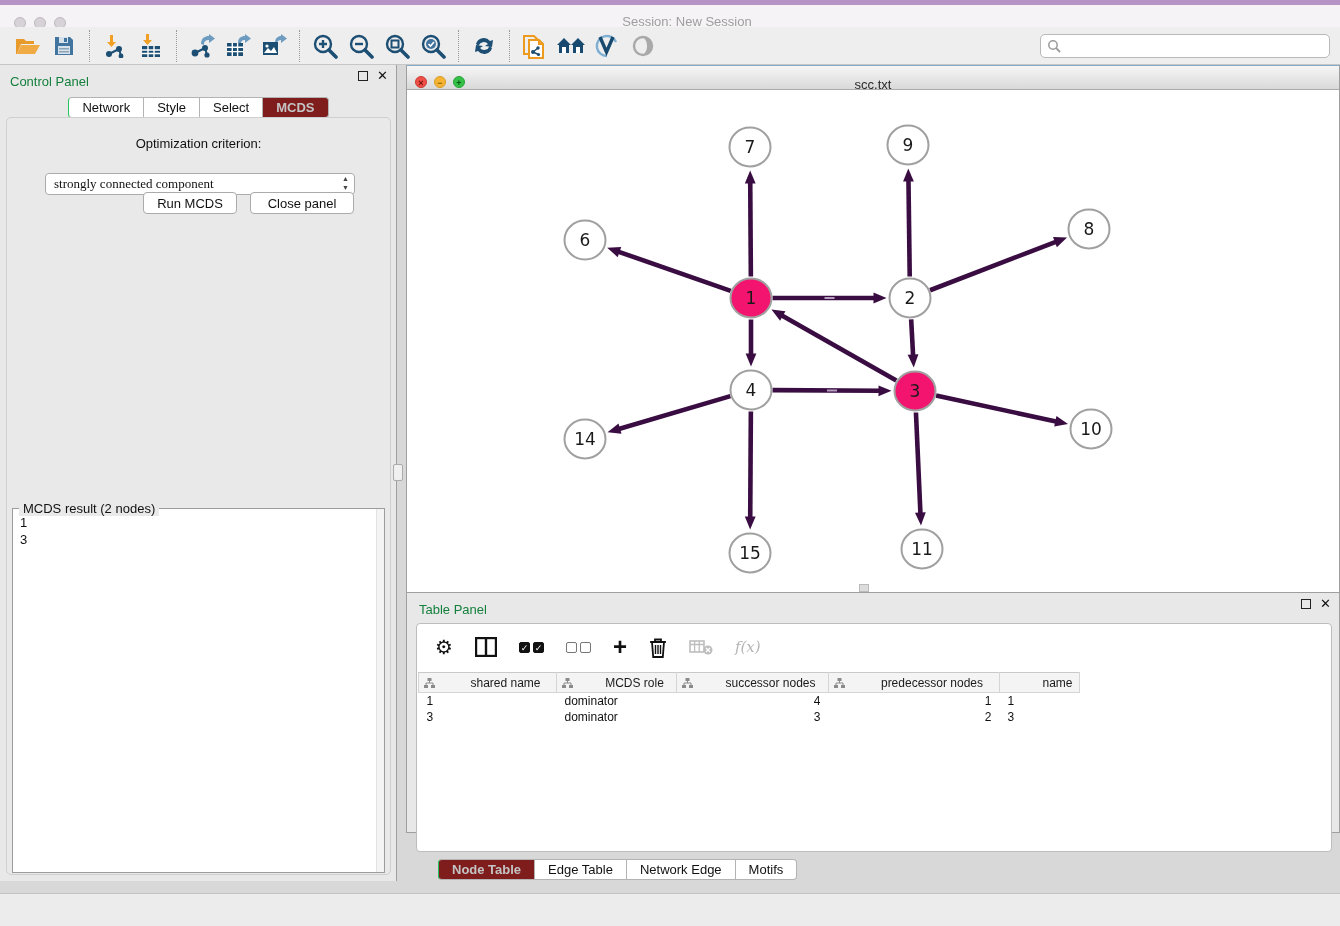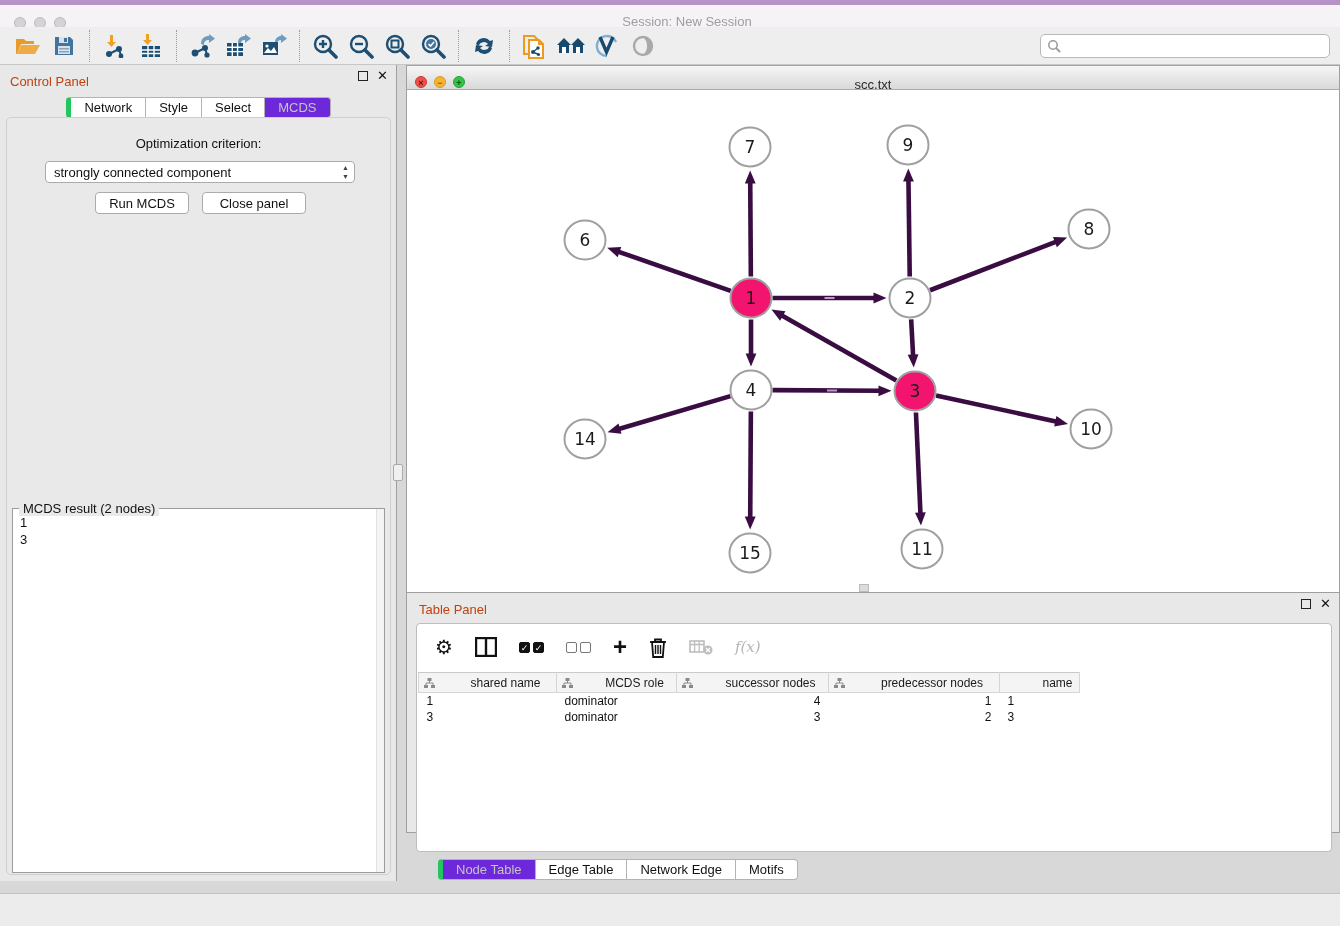--- a/index.html
+++ b/index.html
@@ -18,36 +18,36 @@
   .tb-btn { width:36px; height:32px; display:flex; align-items:center; justify-content:center; }
   .tb-sep { width:0; height:32px; border-left:1px dotted #9b9b9b; margin:0 7px; }
   #search-wrap { margin-left:auto; width:290px; height:24px; background:#fff; border:1px solid #b9b9b9; border-radius:5px; display:flex; align-items:center; padding:0 6px; }
   #search-input { border:none; outline:none; flex:1; font-size:12px; height:20px; background:transparent; }
 
   
   #content { left:0; top:65px; width:1340px; height:828px; background:#d8d8d8; }
 
   
   #control-panel { left:0; top:0; width:397px; height:816px; background:#e8e8e8; border-right:1px solid #9f9f9f; }
-  .panel-title { font-size:13px; color:#c2410c; }
+  .panel-title { font-size:13px; color:#15803d; }
   .panel-head-icons { position:absolute; right:8px; top:6px; display:flex; gap:9px; align-items:center; }
   .float-ico { width:10px; height:10px; border:1.6px solid #222; display:inline-block; }
   .close-ico { font-size:13px; font-weight:bold; color:#111; line-height:10px; }
 
   .seg-tabs { display:flex; }
   .seg-tab { height:21px; padding:0 13px; background:#fff; border:1px solid #b3b3b3; border-left:none; font-size:13px; color:#111; display:flex; align-items:center; }
-  .seg-tab:first-child { border-left:5px solid #22c55e; border-radius:4px 0 0 4px; }
+  .seg-tab:first-child { border-left:1px solid #22c55e; border-radius:4px 0 0 4px; }
   .seg-tab:last-child { border-radius:0 4px 4px 0; }
-  .seg-tab.sel { background:#6d28d9; color:#c4c4c4; }
+  .seg-tab.sel { background:#7f1d1d; color:#c4c4c4;font-weight:bold; }
 
   #cp-body { left:6px; top:52px; width:385px; height:758px; background:#e9e9e9; border:1px solid #cfcfcf; border-radius:5px; }
   #opt-label { left:0; top:71px; width:397px; text-align:center; font-size:13px; color:#111; }
-  #criterion-select { left:45px; top:96px; width:310px; height:22px; background:#fff; border:1px solid #ababab; border-radius:4px; font-size:13px; color:#111; display:flex; align-items:center; padding:0 8px; }
+  #criterion-select { left:45px; top:108px; width:310px; height:22px; background:#fff; border:1px solid #ababab; border-radius:4px; font-size:13px; color:#111; display:flex; align-items:center; padding:0 8px;font-family:Liberation Serif, serif; }
   #criterion-stepper { position:absolute; right:5px; top:1px; font-size:7px; line-height:9px; color:#444; text-align:center; }
-  .cp-btn { height:22px; background:#fff; border:1px solid #ababab; border-radius:4px; font-size:13px; color:#111; display:flex; align-items:center; justify-content:center; }
+  .cp-btn { height:22px; background:#fff; border:1px solid #ababab; border-radius:4px; font-size:13px; color:#111; display:flex; align-items:center; justify-content:center;margin-left:48px; }
   #run-btn { left:95px; top:127px; width:94px; }
   #closep-btn { left:202px; top:127px; width:104px; }
 
   #result-box { left:12px; top:436px; width:373px; height:372px; }
   #result-frame { position:absolute; left:0; top:7px; width:373px; height:365px; background:#fff; border:1px solid #9c9c9c; }
   #result-legend { position:absolute; left:7px; top:0; background:#e9e9e9; padding:0 4px; font-size:13px; color:#111; }
   #result-lines { position:absolute; left:8px; top:13px; font-size:13px; color:#111; line-height:17px; }
   #result-scroll { position:absolute; right:1px; top:8px; width:8px; height:363px; background:#f4f4f4; border-left:1px solid #e2e2e2; }
 
   #divider-grip { left:393px; top:399px; width:10px; height:17px; background:#f0f0f0; border:1px solid #ababab; border-radius:2px; }

